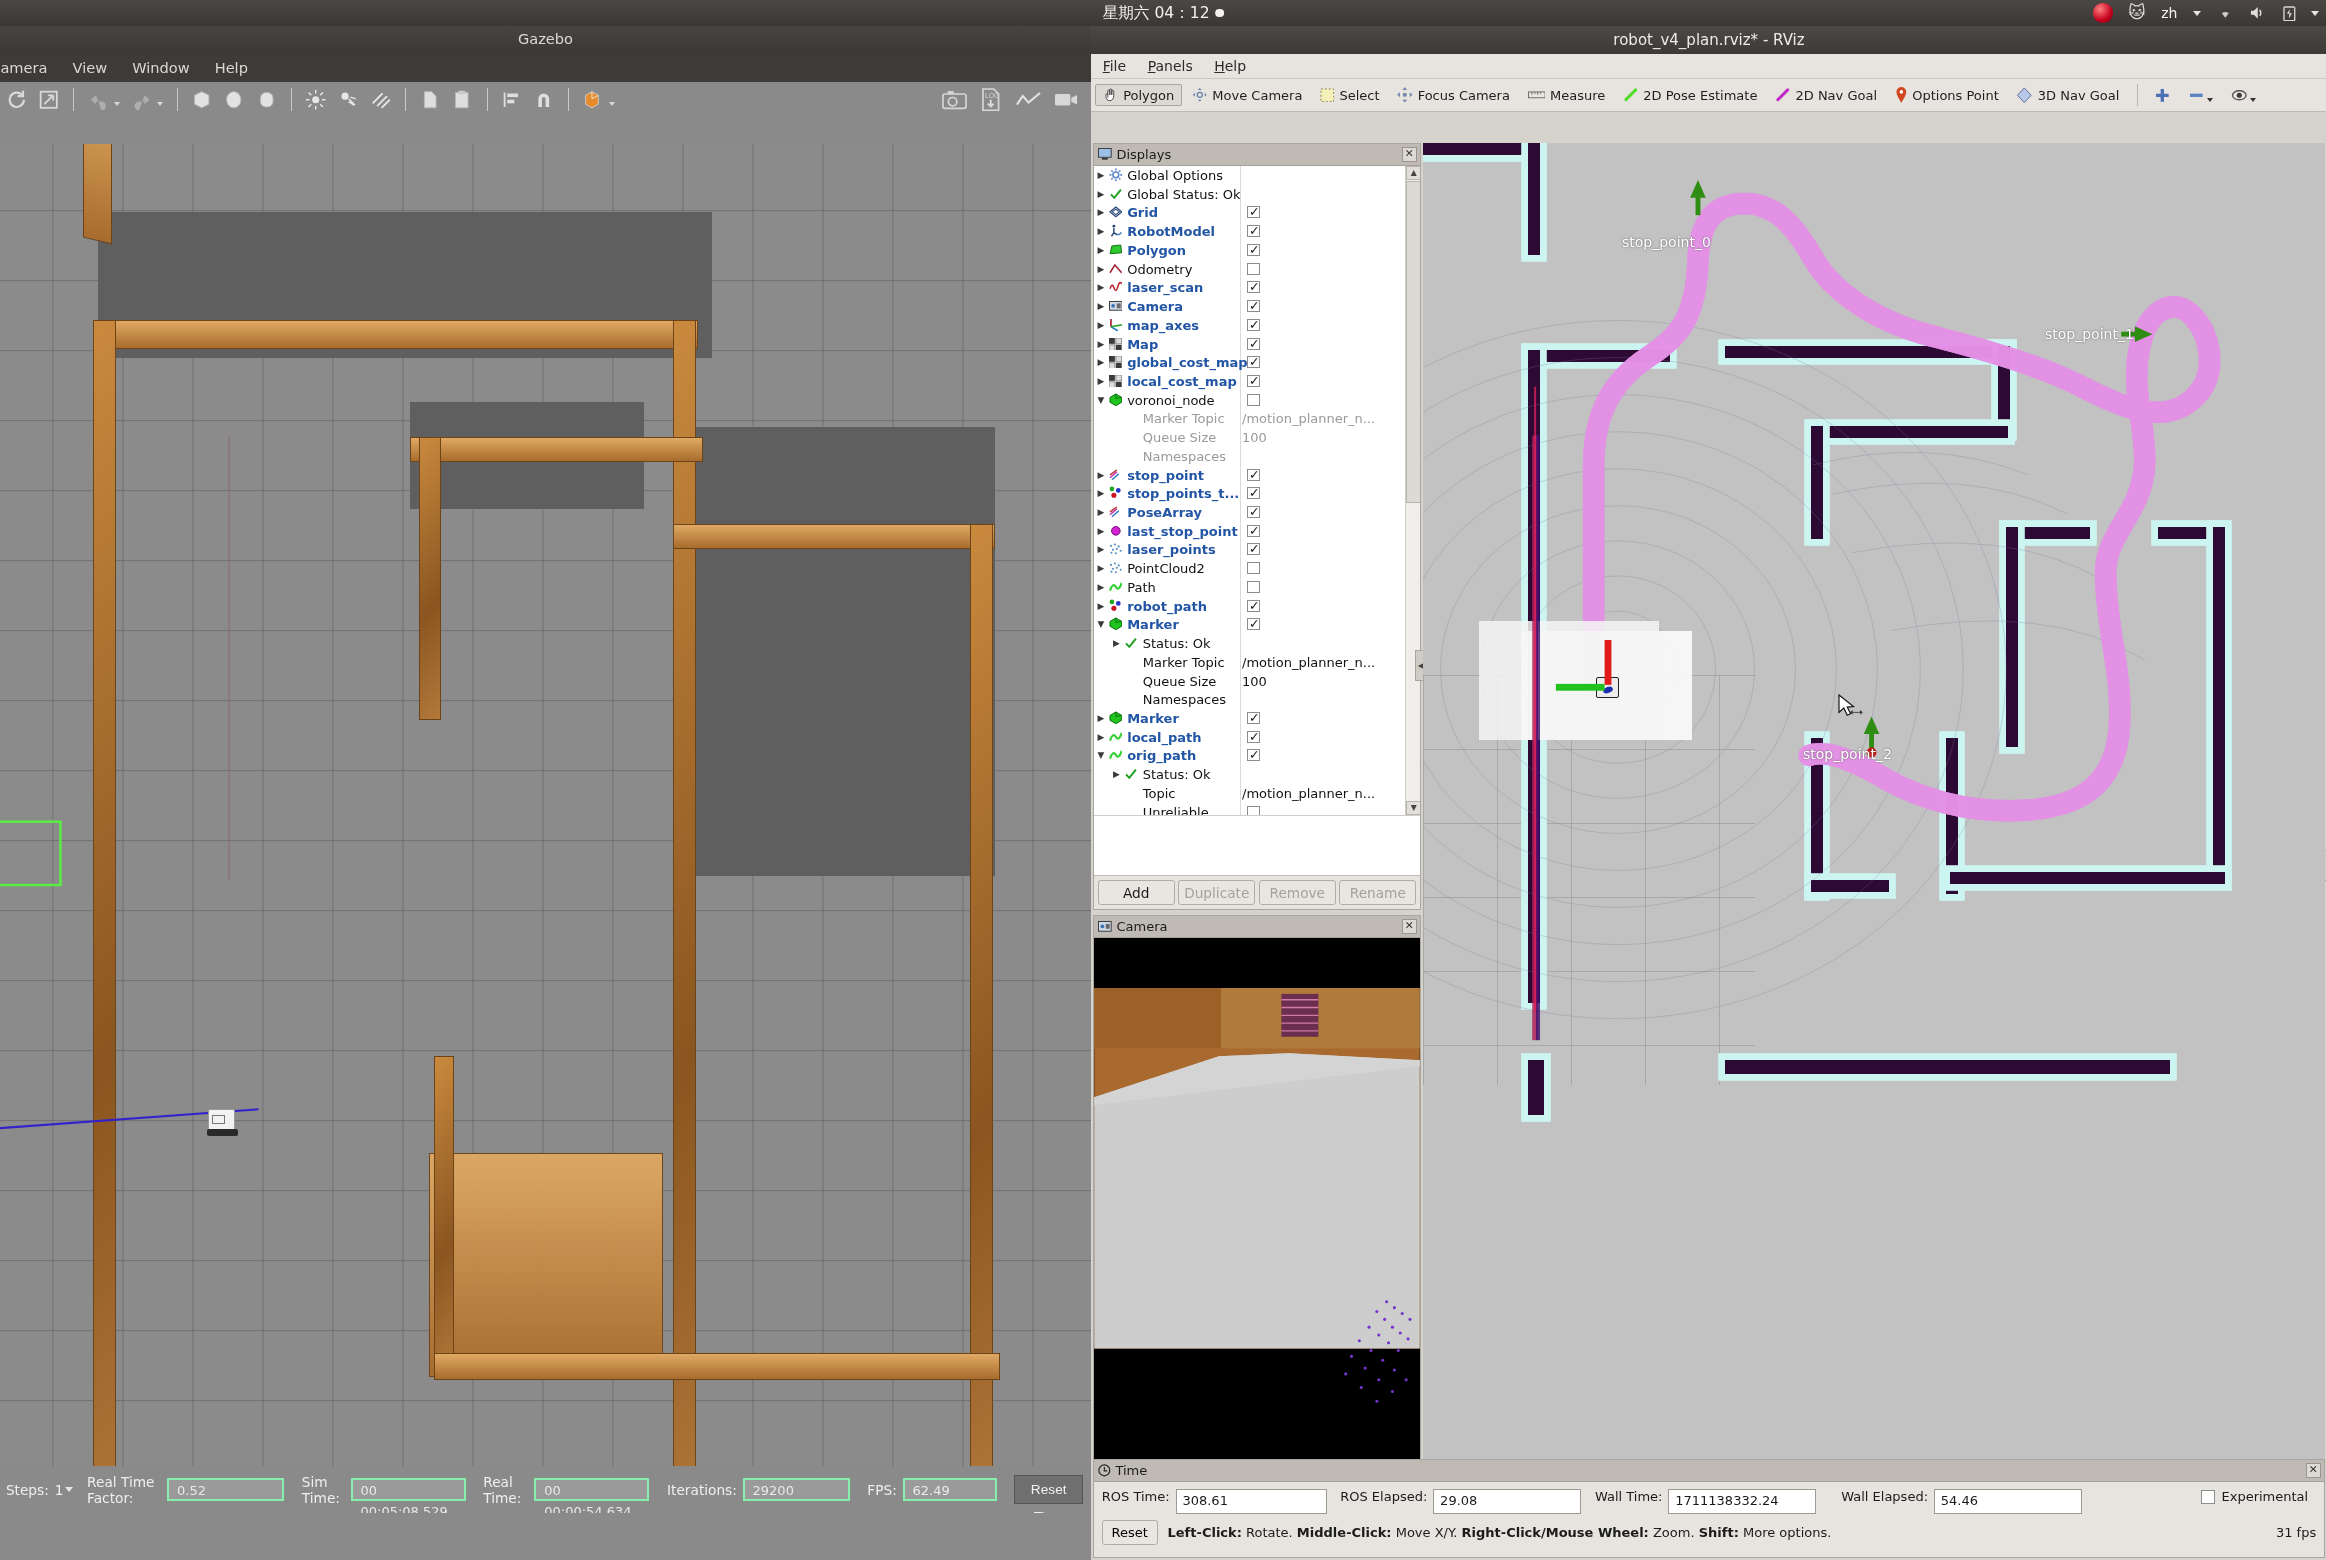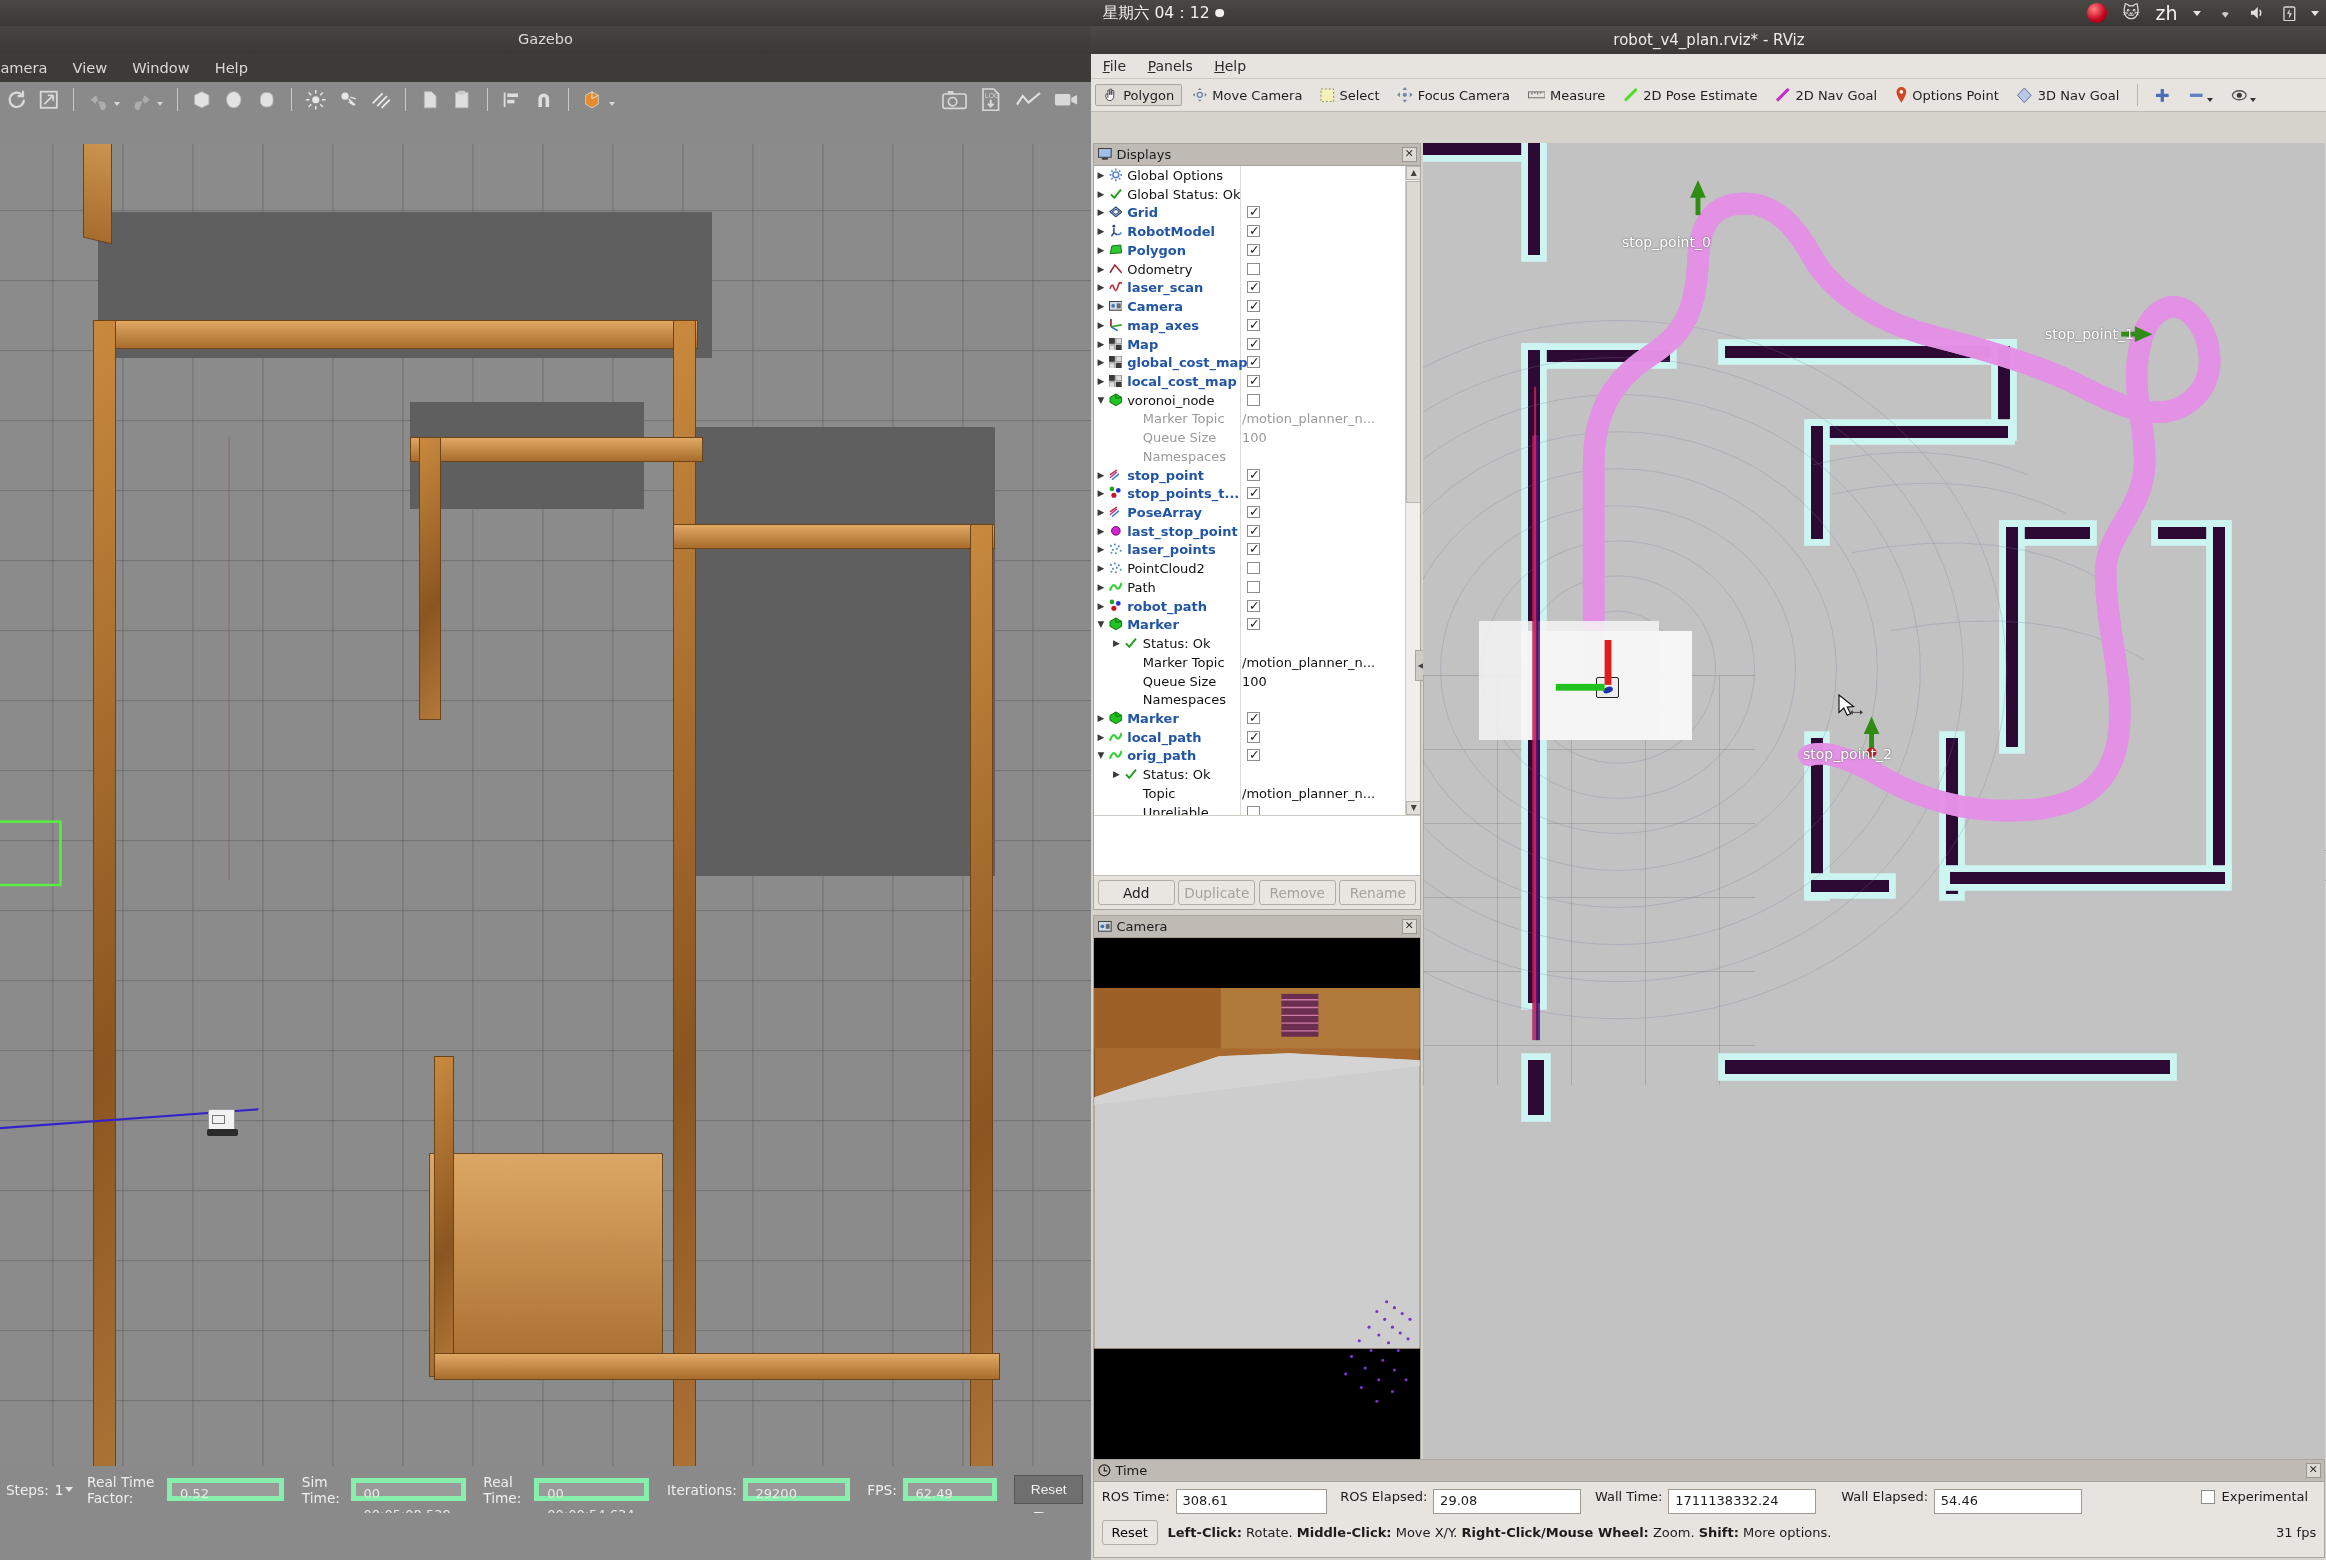--- a/index.html
+++ b/index.html
@@ -19,21 +19,21 @@
   }
   .sysbar .clock {
     position: absolute; left: 50%; transform: translateX(-50%);
     display: flex; align-items: center; gap: 5.9px; font-size: 15.6px; color:#f2f1f0;
   }
   .sysbar .clock .dot { width:8.8px;height:8.8px;border-radius:50%;background:#f2f1f0;display:inline-block;}
   .sysbar .tray { position:absolute; right: 7.8px; display:flex; align-items:center; gap: 15.6px; }
   .rec-dot { width:19.5px;height:19.5px;border-radius:50%;
     background: radial-gradient(circle at 35% 30%, #ff8080, #c4001d 60%, #6e0010); }
   .cat { font-size:16.6px; line-height:1; }
-  .zh { font-size:19px; color:#f2f1f0; }
+  .zh { font-size:14px; color:#f2f1f0; }
   .caret { width:0;height:0;border-left:4.9px solid transparent;border-right:4.9px solid transparent;border-top:5.9px solid #e8e6e3;display:inline-block;}
 
   
   .gz {
     position: absolute; left: 0; top: 26px; width: 1091px; height: 1534px;
     background: #8a8a8a; overflow: hidden;
   }
   .gz-title {
     height: 27px; background: linear-gradient(to bottom,#474541,#3b3935);
     color: #ddd9d4; font-size: 14.6px; position: relative;
@@ -65,21 +65,21 @@
   .wall { position:absolute; background: linear-gradient(135deg,#c98a3e,#8a5520 60%,#b3793a); border:1px solid #6d4318;}
   .wall-top { background: linear-gradient(180deg,#e0a964,#a86c2c);}
   .floor-dark { position:absolute; background:#5f5f5f;}
   .gz-status {
     position:absolute; left:0; bottom:0; width:1091px; height:47px;
     background:#8a8a8a; display:flex; align-items:center; gap:0px; font-size:13.7px; color:#ececec;
     padding-left: 5.9px;
   }
   .gz-status .lbl { color:#efefef; margin-right:5.9px; }
   .gz-status .fld {
-    background:#9a9a9a; border:5px solid #86efac; color:#e9e9e9;
+    background:#9a9a9a; border:2px solid #86efac; color:#e9e9e9;
     height:23.4px; line-height:21.5px; padding:0 7.8px; font-size:13px; margin-right:17.6px; min-width:59px;
   }
   .gz-status .btn {
     margin-left:auto; margin-right:7.8px; background:#6f6f6f; color:#f0f0f0;
     border:1px solid #555; height:29px; line-height:27px; padding:0 11.7px; font-size:13.7px;
   }
 
   
   .rviz {
     position: absolute; left: 1091px; top: 26px; width: 1236px; height: 1534px;

